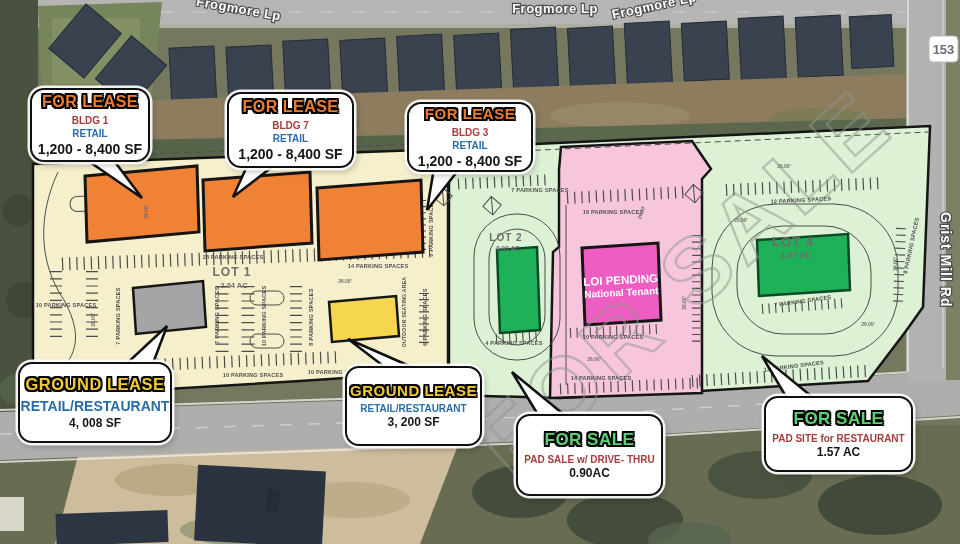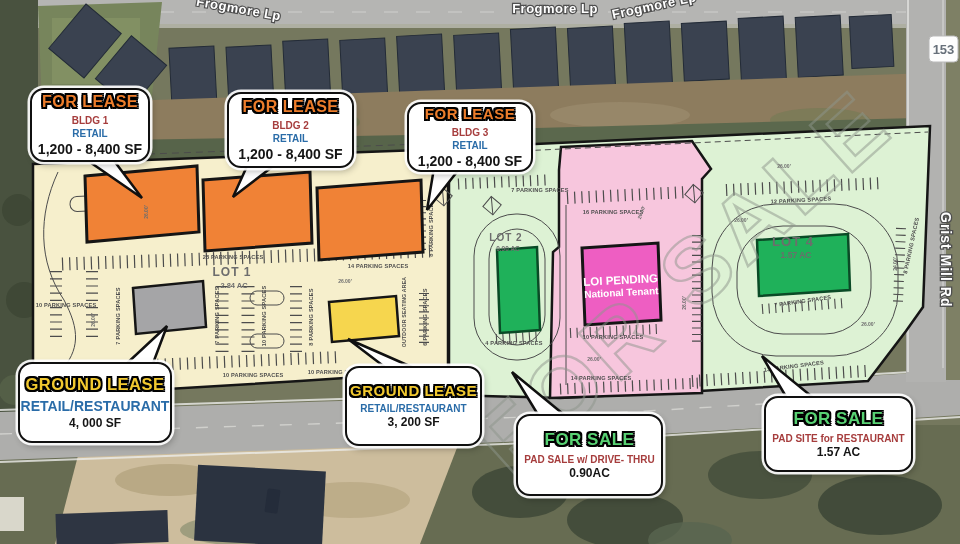--- a/index.html
+++ b/index.html
@@ -239,36 +239,36 @@
 
 <div class="co" style="left:30px;top:88px;width:120px;height:74px">
   <div class="co-title t-orange">FOR LEASE</div>
   <div class="ln red s10">BLDG 1</div>
   <div class="ln blue s10">RETAIL</div>
   <div class="ln dark s11">1,200 - 8,400 SF</div>
 </div>
 
 <div class="co" style="left:227px;top:92px;width:127px;height:76px">
   <div class="co-title t-orange">FOR LEASE</div>
-  <div class="ln red s10">BLDG 2</div>
+  <div class="ln red s10">BLDG 7</div>
   <div class="ln blue s10">RETAIL</div>
   <div class="ln dark s11">1,200 - 8,400 SF</div>
 </div>
 
 <div class="co" style="left:407px;top:102px;width:126px;height:70px">
   <div class="co-title t-orange" style="font-size:15px">FOR LEASE</div>
   <div class="ln red s10">BLDG 3</div>
   <div class="ln blue s10">RETAIL</div>
   <div class="ln dark s11">1,200 - 8,400 SF</div>
 </div>
 
 <div class="co" style="left:18px;top:362px;width:154px;height:81px">
   <div class="co-title t-yellow">GROUND LEASE</div>
   <div class="ln blue s11">RETAIL/RESTAURANT</div>
-  <div class="ln dark s12">4, 000 SF</div>
+  <div class="ln dark s12">4, 008 SF</div>
 </div>
 
 <div class="co" style="left:345px;top:366px;width:137px;height:80px">
   <div class="co-title t-yellow" style="font-size:15px">GROUND LEASE</div>
   <div class="ln blue s10">RETAIL/RESTAURANT</div>
   <div class="ln dark s12">3, 200 SF</div>
 </div>
 
 <div class="co" style="left:516px;top:414px;width:147px;height:82px">
   <div class="co-title t-green">FOR SALE</div>

